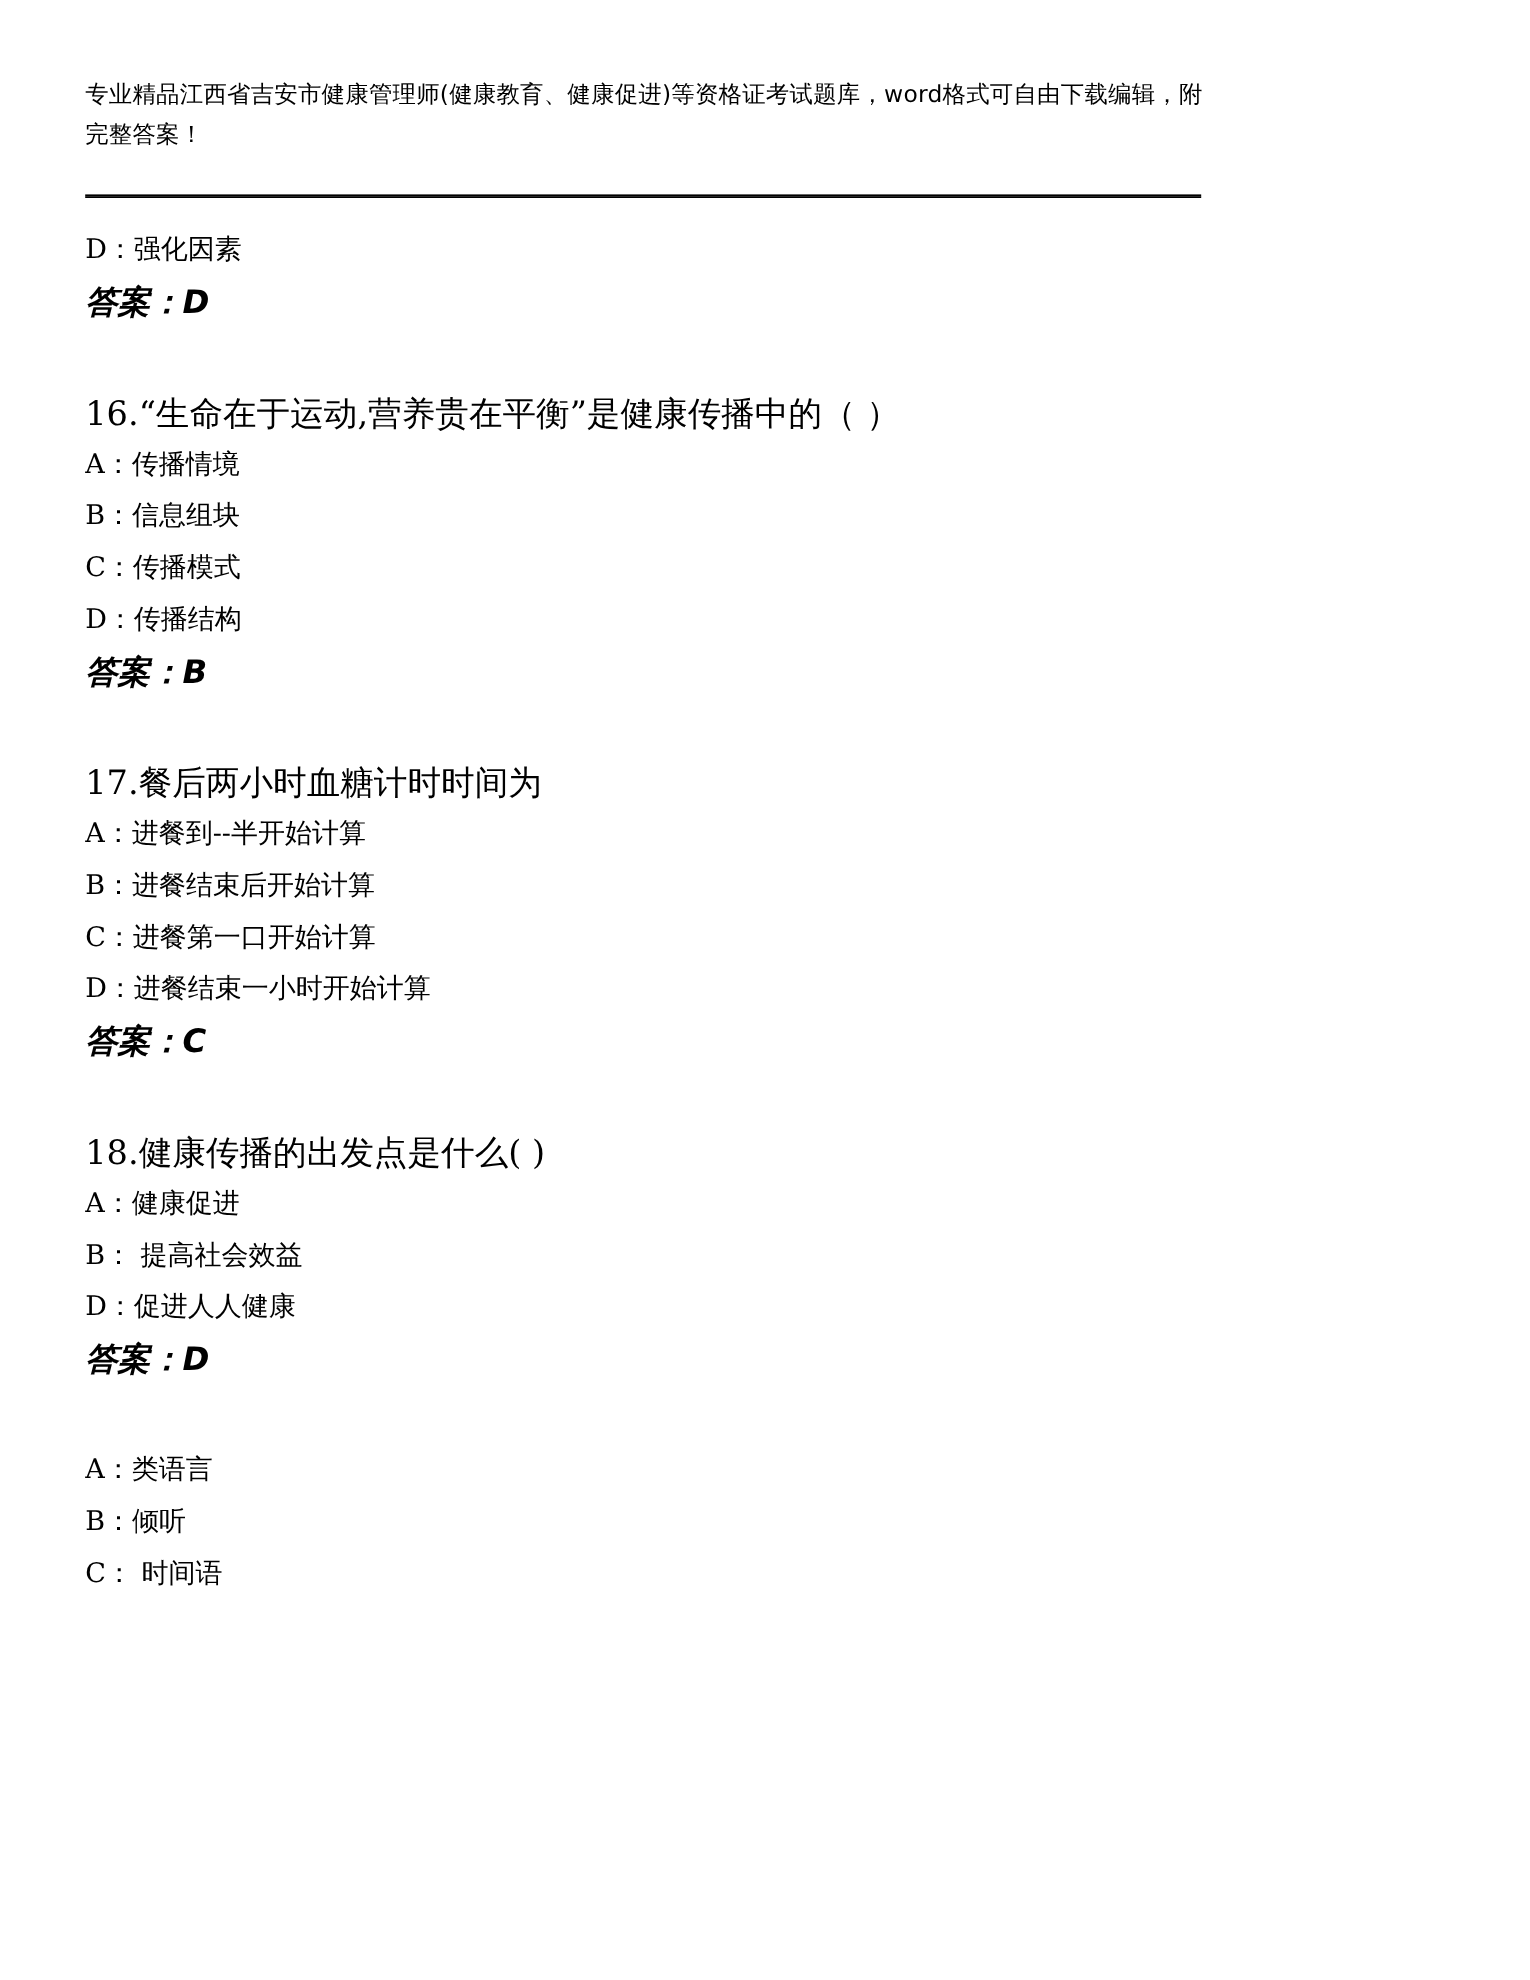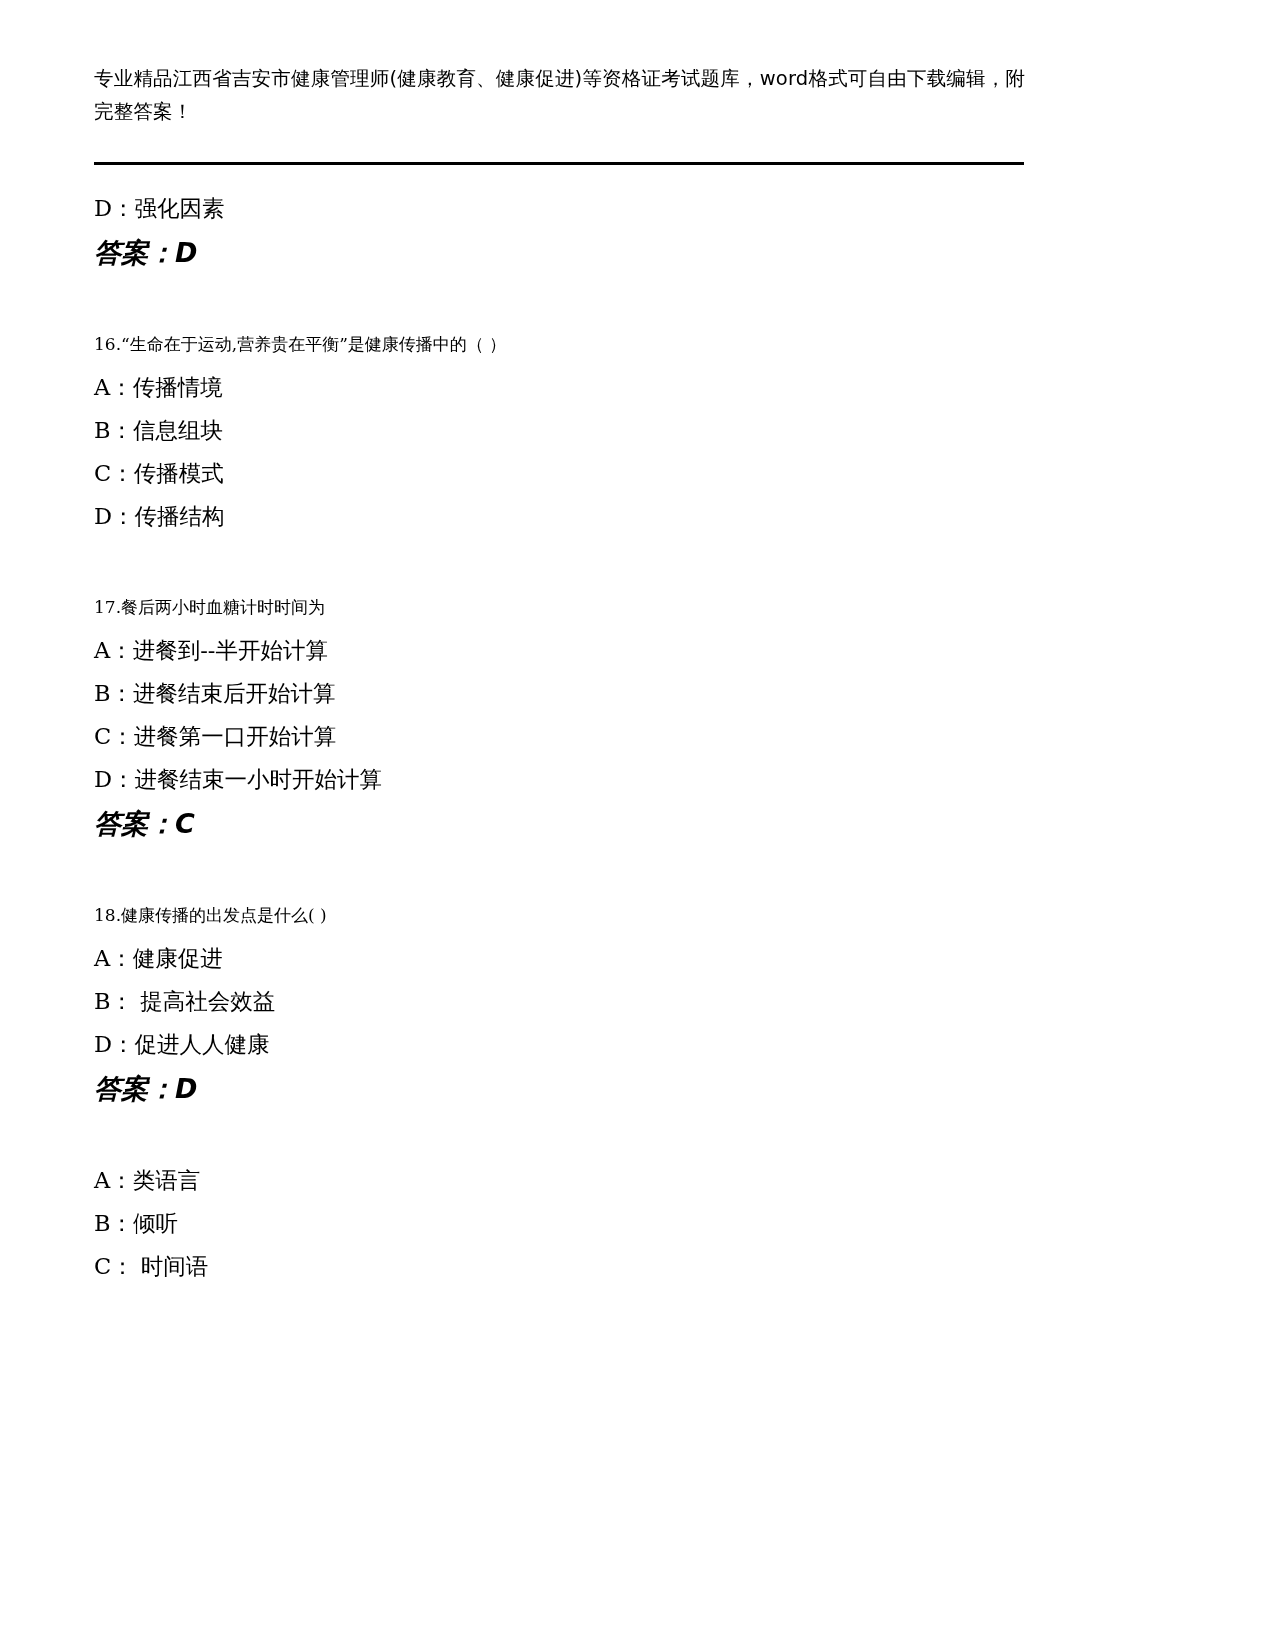--- a/index.html
+++ b/index.html
@@ -12,21 +12,21 @@
     height: 1650px;
     font-family: "Liberation Serif", "DejaVu Serif", serif;
     color: #000000;
     position: relative;
     overflow: hidden;
   }
   .page {
     box-sizing: border-box;
     width: 1275px;
     height: 1650px;
-    padding: 62px 170px 0 94px;
+    padding: 62px 170px 0 71px;
   }
   .header {
     font-family: "DejaVu Sans", "Liberation Sans", sans-serif;
     font-size: 19.5px;
     line-height: 33px;
     letter-spacing: 0.2px;
     color: #000;
     margin: 0 0 0 0;
     width: 935px;
   }
@@ -47,21 +47,21 @@
   }
   .line {
     font-family: "DejaVu Serif", "Liberation Serif", serif;
     font-size: 22.5px;
     line-height: 43px;
     color: #000;
     white-space: pre-wrap;
   }
   .q-stem {
     font-family: "DejaVu Serif", "Liberation Serif", serif;
-    font-size: 17px;
+    font-size: 28px;
     line-height: 43px;
   }
   .answer {
     font-family: "DejaVu Sans", "Liberation Sans", sans-serif;
     font-weight: bold;
     font-size: 27px;
     line-height: 45px;
     font-style: italic;
   }
   .answer .letter {
@@ -92,20 +92,23 @@
     <div class="gap"></div>
 
     <div class="qblock">
       <div class="q-stem">
         <span>16.</span><span>“生命在于运动,营养贵在平衡”是健康传播中的（ ）</span>
       </div>
       <div class="line">A：传播情境</div>
       <div class="line">B：信息组块</div>
       <div class="line">C：传播模式</div>
       <div class="line">D：传播结构</div>
+      <div class="answer">
+        <span>答案：</span><span class="letter">B</span>
+      </div>
     </div>
 
     <div class="gap"></div>
 
     <div class="qblock">
       <div class="q-stem">
         <span>17.</span><span>餐后两小时血糖计时时间为</span>
       </div>
       <div class="line">A：进餐到--半开始计算</div>
       <div class="line">B：进餐结束后开始计算</div>

